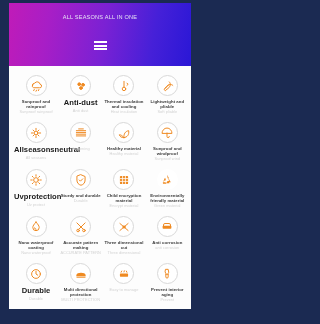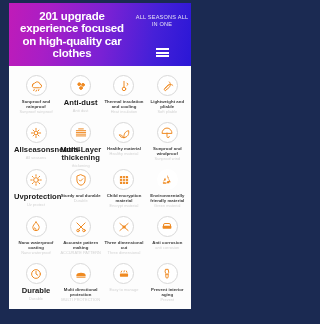--- a/index.html
+++ b/index.html
@@ -71,23 +71,20 @@
     font-size:3.9px; line-height:4.6px; text-align:center; color:#d2d2d2;
     margin-top:1.2px; max-width:44px; letter-spacing:0.05px;
   }
 </style>
 </head>
 <body>
 
 <div id="page">
 
   <div class="banner">
-    <div class="banner-left">
-      <div class="banner-title">201 upgrade experience focused on high-quality car clothes</div>
-    </div>
     <div class="banner-right">
       <div class="banner-sub">ALL SEASONS ALL IN ONE</div>
       <div class="menu-icon">
         <span></span>
           <span></span>
           <span></span>
       </div>
     </div>
   </div>
 
@@ -145,21 +142,20 @@
           <div class="lab big">Allseasonsneutral</div>
           <div class="sub">All seasons</div>
         </div>
         <div class="cell">
           <div class="ic">
             <svg width="14" height="14" viewBox="0 0 24 24" fill="none" stroke="#ef8a21" stroke-width="1.7" stroke-linecap="round" stroke-linejoin="round">
               <path d="M4 8h16M4 11h16M4 14h16M4 17h16"></path>
               <path d="M8 5h8"></path>
             </svg>
           </div>
-          <div class="lab big">Multi-Layer thickening</div>
           <div class="sub">thickening</div>
         </div>
         <div class="cell">
           <div class="ic">
             <svg width="14" height="14" viewBox="0 0 24 24" fill="none" stroke="#ef8a21" stroke-width="1.7" stroke-linecap="round" stroke-linejoin="round">
               <path d="M12 20c-1-6 2-11 8-12 1 7-2 11-8 12z"></path>
               <path d="M12 20c-3-4-6-5-8-5 1 3 3 5 8 5z"></path>
             </svg>
           </div>
           <div class="lab">Healthy material</div>

